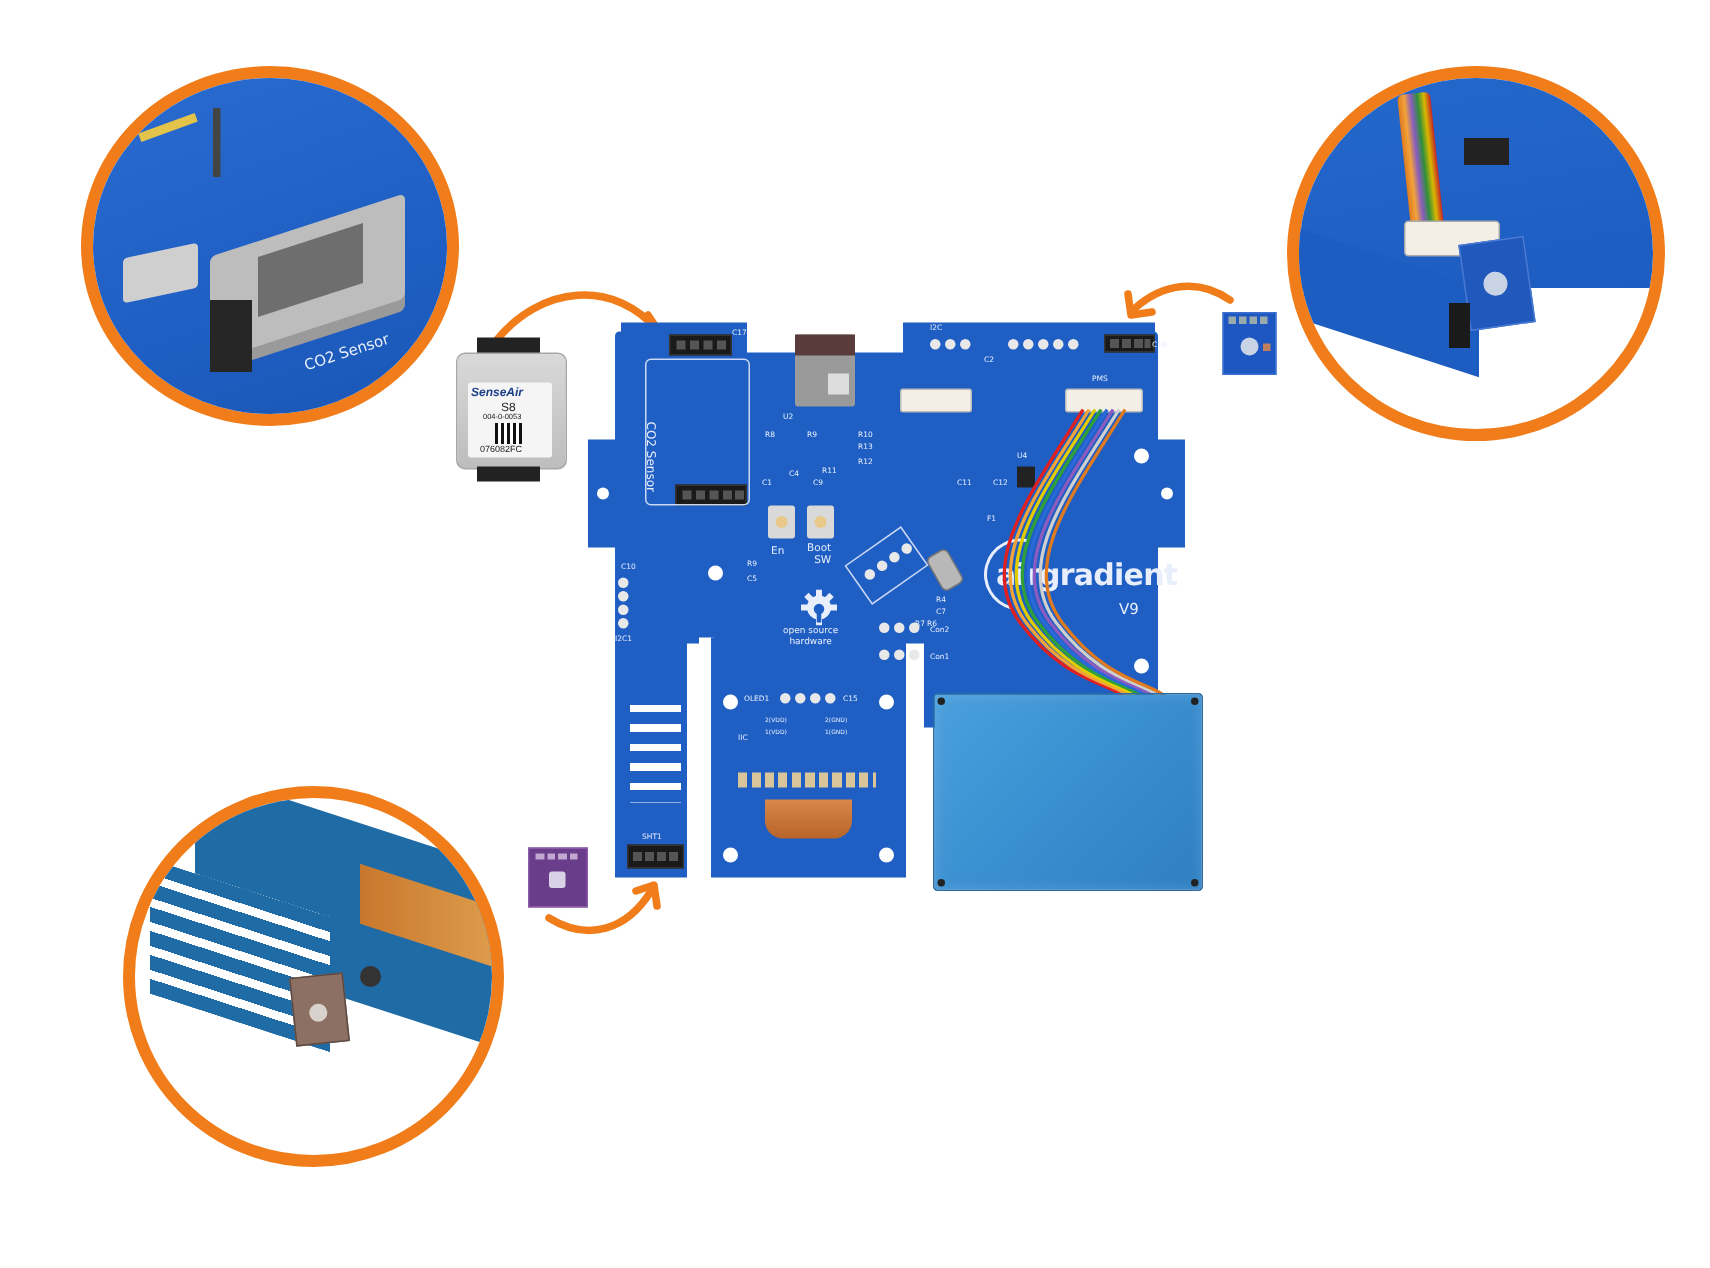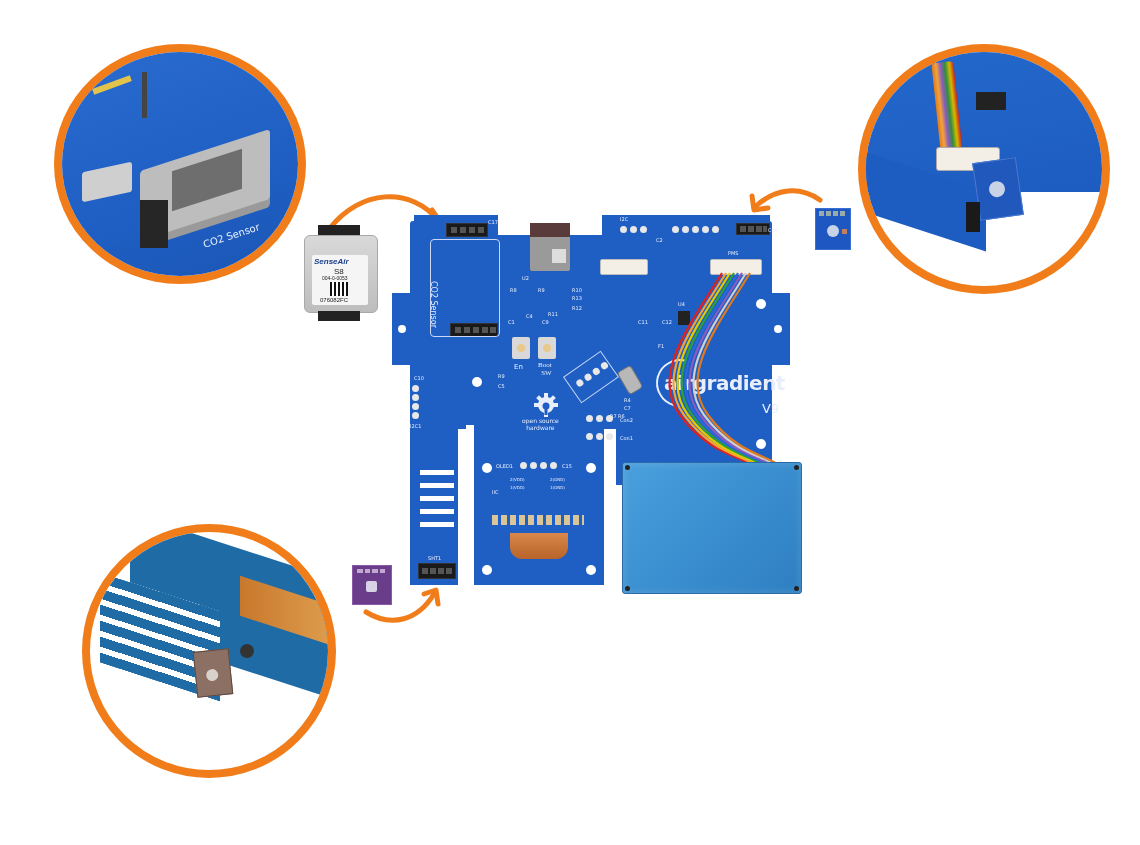--- a/index.html
+++ b/index.html
@@ -182,21 +182,21 @@
   <div class="abs silk" style="left:138px;top:96px;font-size:5px;">R11</div>
   <div class="abs silk" style="left:162px;top:72px;font-size:5px;">R10</div>
   <div class="abs silk" style="left:162px;top:80px;font-size:5px;">R13</div>
   <div class="abs silk" style="left:162px;top:90px;font-size:5px;">R12</div>
   <div class="abs silk" style="left:88px;top:158px;font-size:5px;">R9</div>
   <div class="abs silk" style="left:88px;top:168px;font-size:5px;">C5</div>
 
   <div class="btn-sw" style="left:102px;top:122px;"></div>
   <div class="abs silk" style="left:104px;top:148px;font-size:7px;">En</div>
   <div class="btn-sw" style="left:128px;top:122px;"></div>
-  <div class="abs silk" style="left:128px;top:146px;font-size:7px;text-align:right;line-height:8px;font-family:Liberation Serif, serif;">
+  <div class="abs silk" style="left:128px;top:146px;font-size:7px;text-align:right;line-height:8px;">
     <div>Boot</div>
     <div>SW</div>
   </div>
 
   <div class="abs" style="left:158px;top:146px;width:44px;height:30px;border:1px solid #c9d8f4;transform:rotate(-35deg);">
     <span class="pad" style="left:6px;top:10px;"></span>
       <span class="pad" style="left:16px;top:10px;"></span>
       <span class="pad" style="left:26px;top:10px;"></span>
       <span class="pad" style="left:36px;top:10px;"></span>
   </div>
@@ -244,21 +244,21 @@
     <span class="pad" style="left:0;top:0"></span>
       <span class="pad" style="left:0;top:9px"></span>
       <span class="pad" style="left:0;top:18px"></span>
       <span class="pad" style="left:0;top:27px"></span>
   </div>
   <div class="abs silk" style="left:4px;top:160px;font-size:5px;">C10</div>
   <div class="abs silk" style="left:0;top:208px;font-size:5px;">I2C1</div>
 
   <div class="abs silk" style="left:254px;top:156px;font-size:20px;font-weight:bold;letter-spacing:-0.5px;">airgradient</div>
   <div class="abs" style="left:246px;top:144px;width:44px;height:44px;border:2px solid #e8eefc;border-radius:50%;border-right-color:transparent;border-bottom-color:transparent;transform:rotate(-30deg);"></div>
-  <div class="abs silk" style="left:352px;top:186px;font-size:13px;">V9</div>
+  <div class="abs silk" style="left:336px;top:186px;font-size:10px;">V9</div>
 
   <div class="hole" style="left:62px;top:162px;width:10px;height:10px;"></div>
   <div class="hole" style="left:346px;top:84px;width:10px;height:10px;"></div>
   <div class="hole" style="left:346px;top:224px;width:10px;height:10px;"></div>
   <div class="hole" style="left:72px;top:248px;width:10px;height:10px;"></div>
   <div class="hole" style="left:176px;top:248px;width:10px;height:10px;"></div>
   <div class="hole" style="left:72px;top:350px;width:10px;height:10px;"></div>
   <div class="hole" style="left:176px;top:350px;width:10px;height:10px;"></div>
 
   <div class="abs" style="left:110px;top:246px;width:40px;height:10px;">

